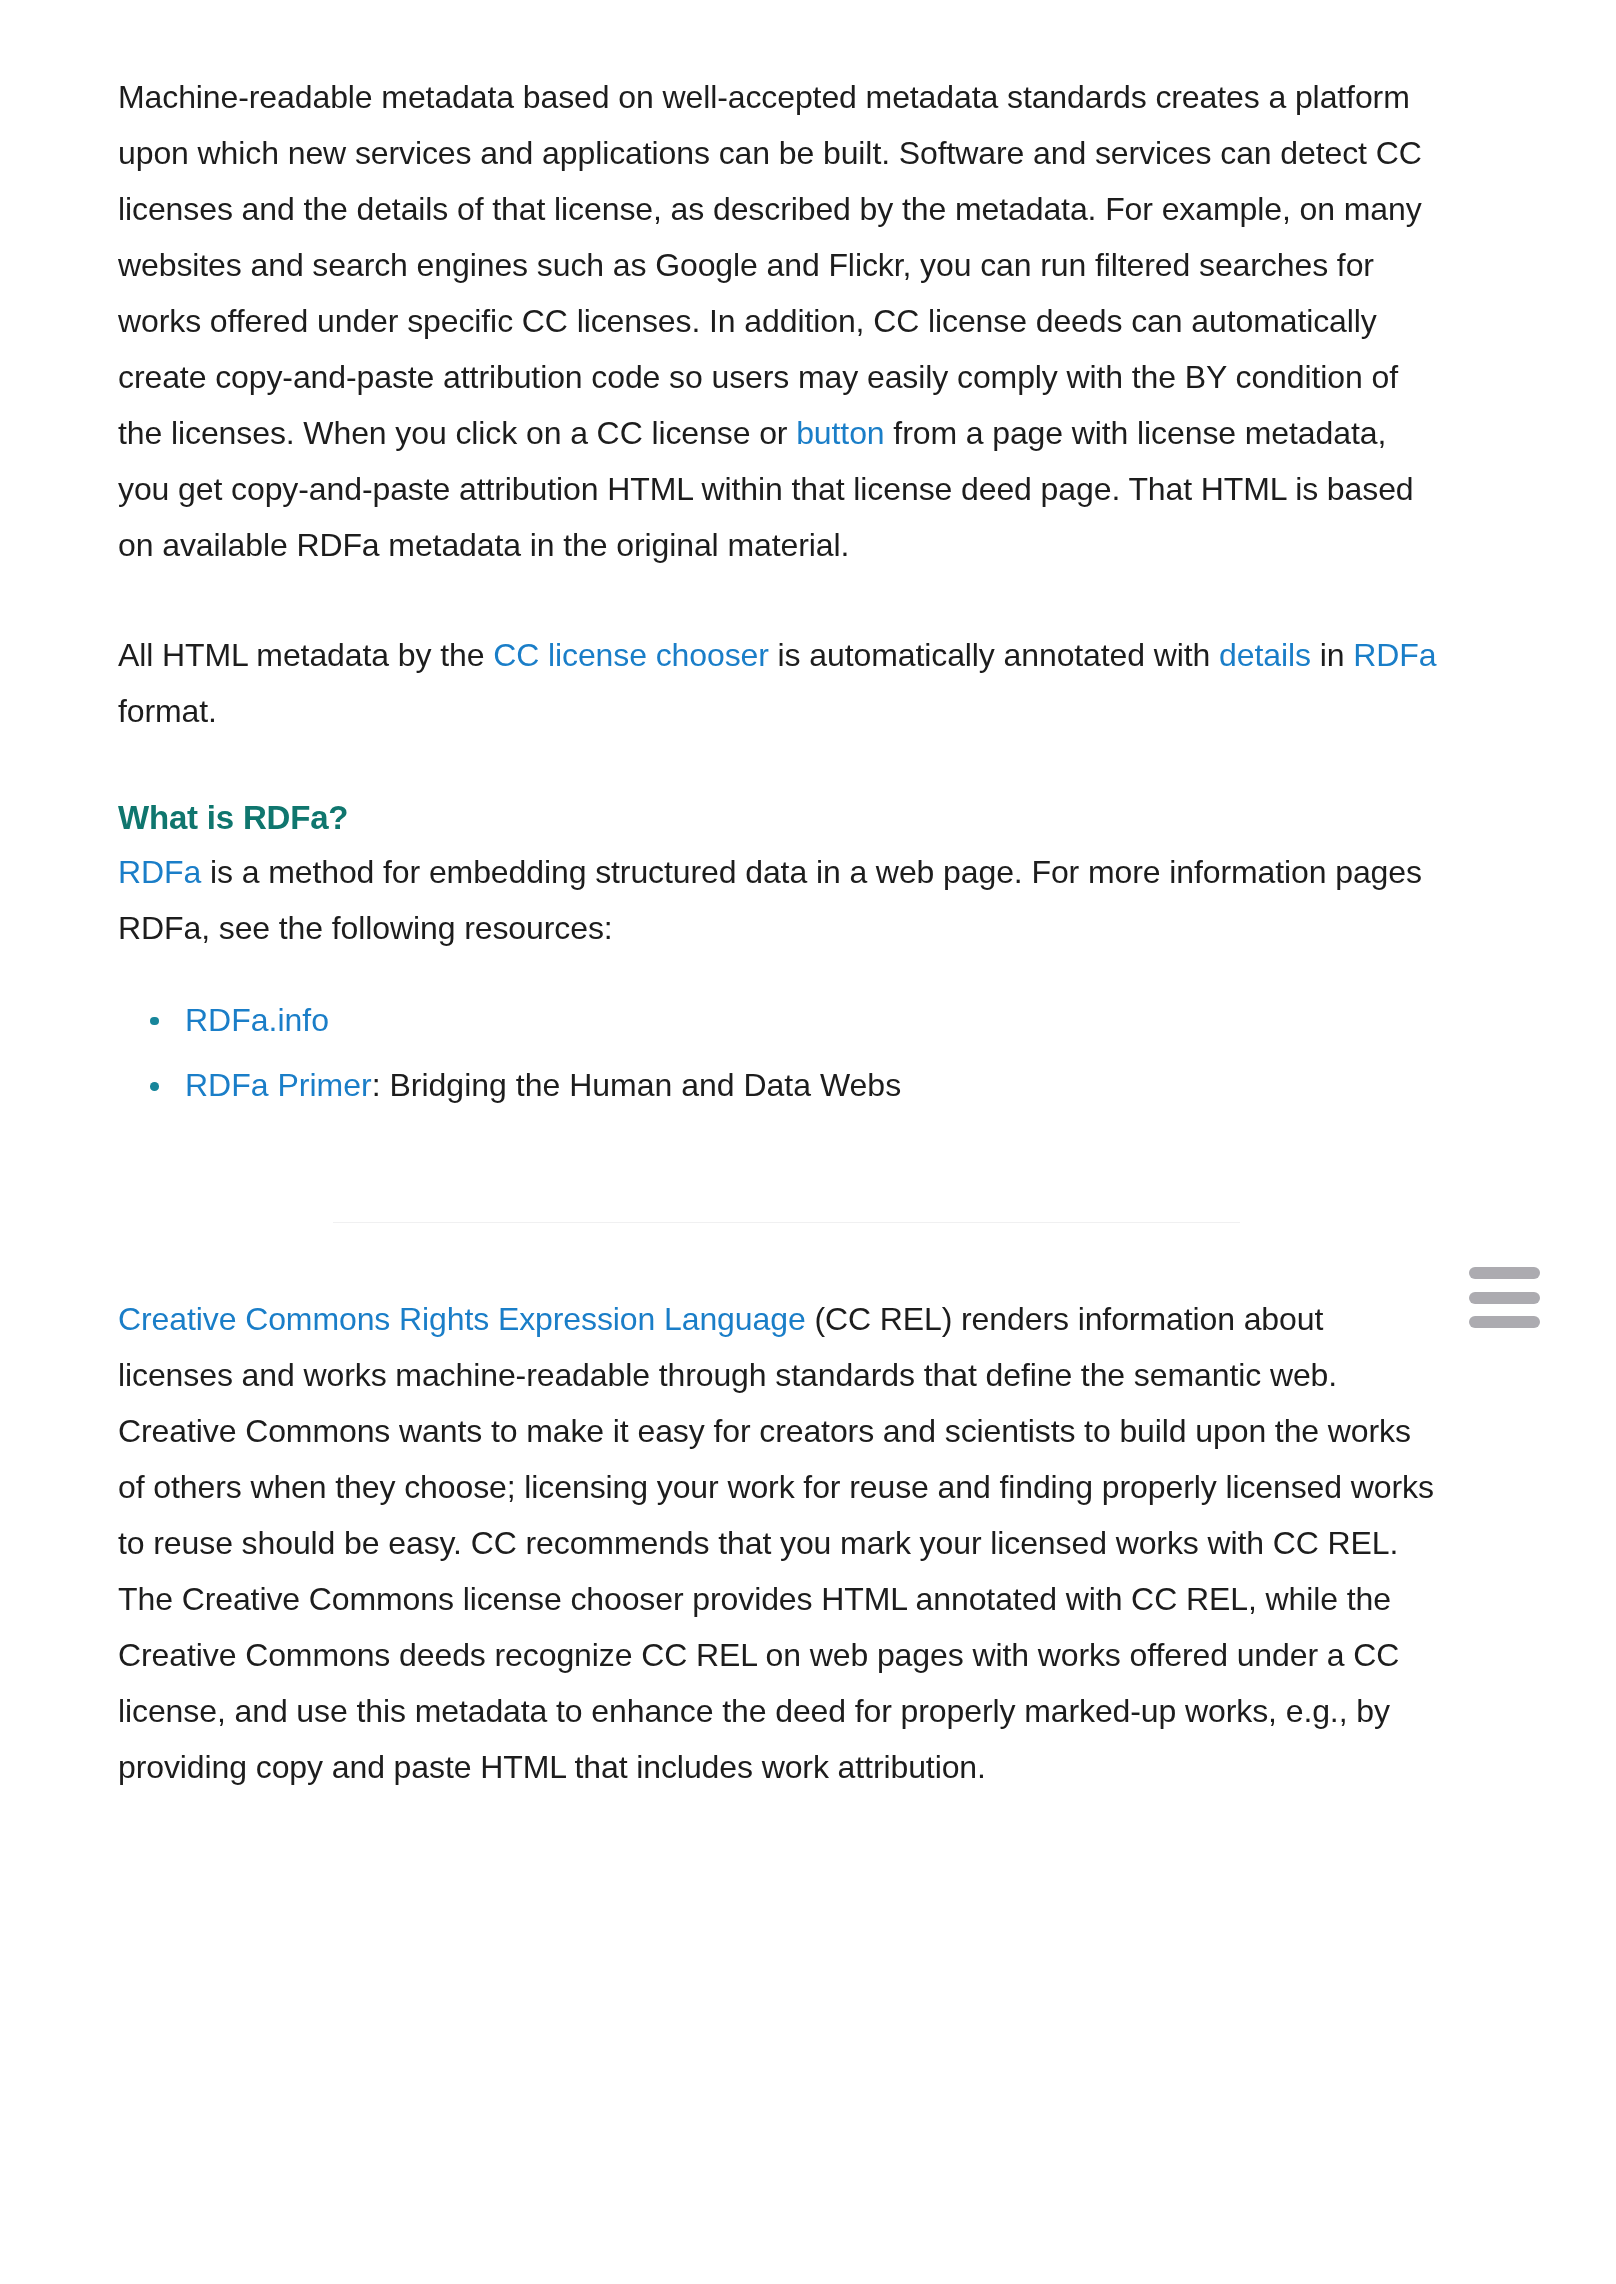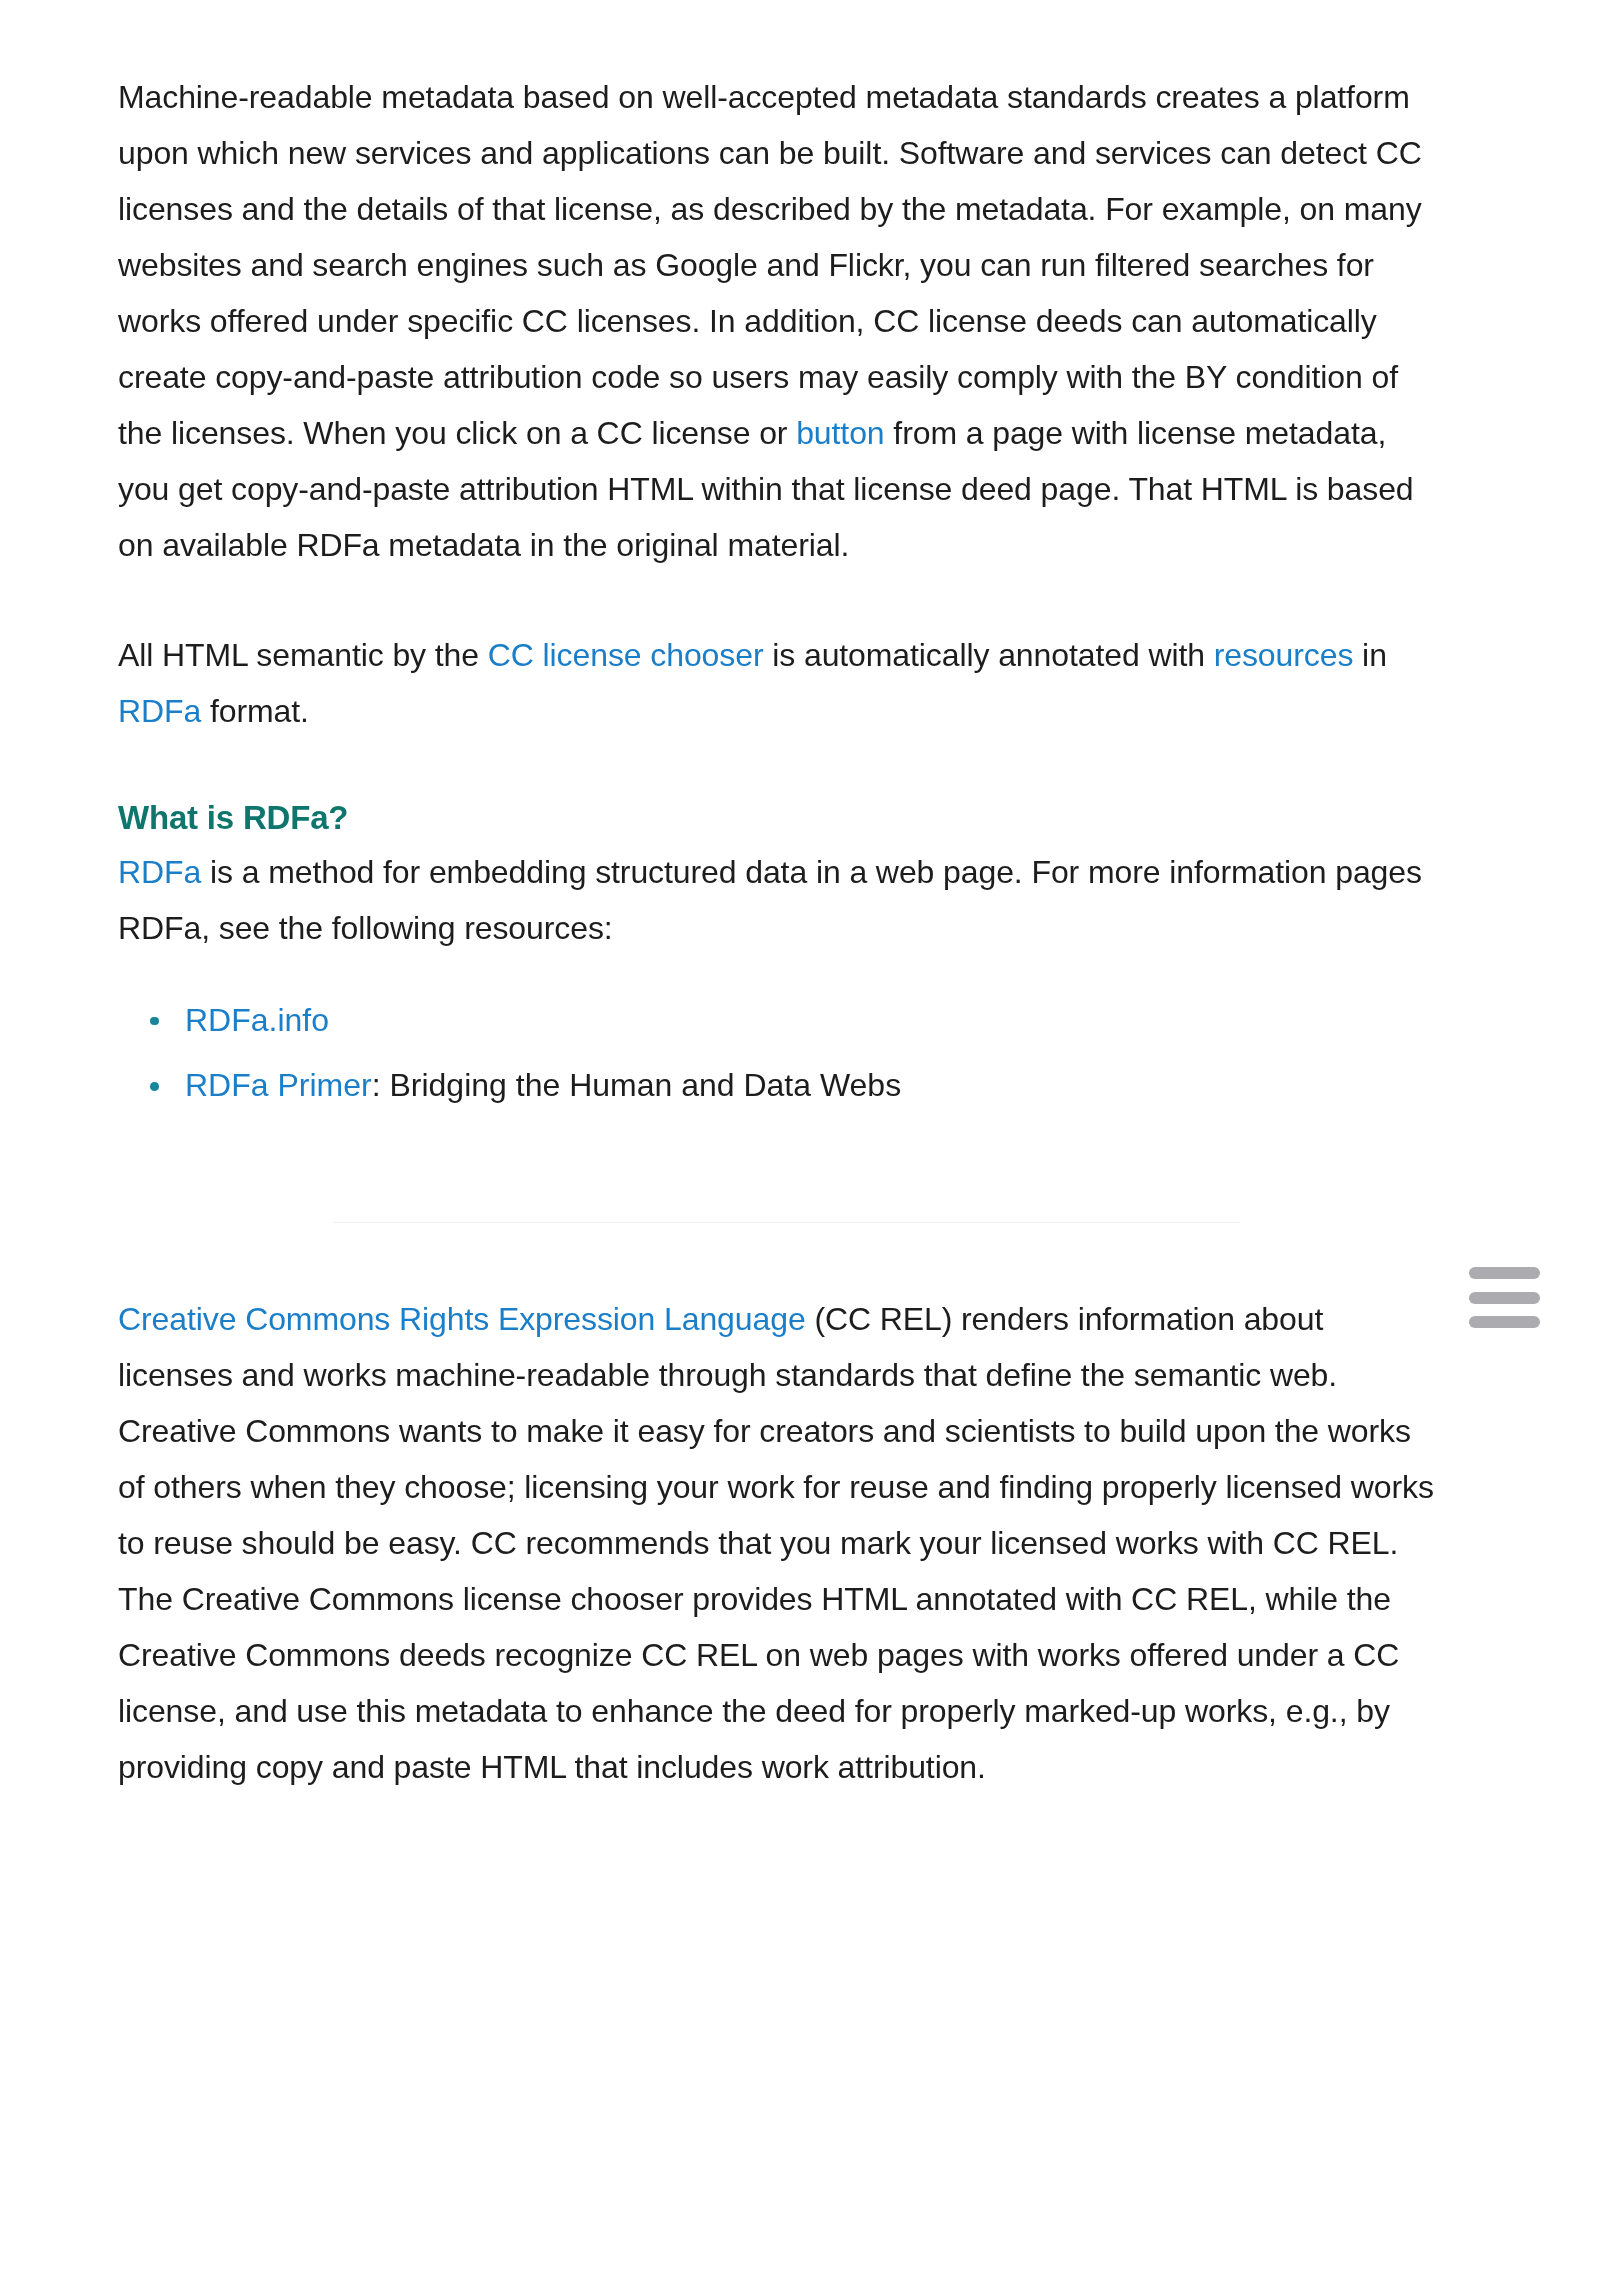--- a/index.html
+++ b/index.html
@@ -124,21 +124,21 @@
   }
 </style>
 </head>
 <body>
 
 <div class="page">
   <div class="content">
 
     <p class="body-text"><span>Machine-readable metadata based on well-accepted metadata standards creates a platform upon which new services and applications can be built. Software and services can detect CC licenses and the details of that license, as described by the metadata. For example, on many websites and search engines such as Google and Flickr, you can run filtered searches for works offered under specific CC licenses. In addition, CC license deeds can automatically create copy-and-paste attribution code so users may easily comply with the BY condition of the licenses. When you click on a CC license or </span><a class="link" href="#">button</a><span> from a page with license metadata, you get copy-and-paste attribution HTML within that license deed page. That HTML is based on available RDFa metadata in the original material.</span></p>
 
-    <p class="body-text"><span>All HTML semantic by the </span><a class="link" href="#">CC license chooser</a><span> is automatically annotated with </span><a class="link" href="#">resources</a><span> in </span><a class="link" href="#">RDFa</a><span> format.</span></p>
+    <p class="body-text"><span>All HTML metadata by the </span><a class="link" href="#">CC license chooser</a><span> is automatically annotated with </span><a class="link" href="#">details</a><span> in </span><a class="link" href="#">RDFa</a><span> format.</span></p>
 
     <h3 class="section-heading rdfa">What is RDFa?</h3>
 
     <p class="body-text tight"><a class="link" href="#">RDFa</a><span> is a method for embedding structured data in a web page. For more information pages RDFa, see the following resources:</span></p>
 
     <ul class="resource-list">
       <li>
         <span class="dot"></span><a class="link" href="#">RDFa.info</a><span></span>
       </li>
       <li>

